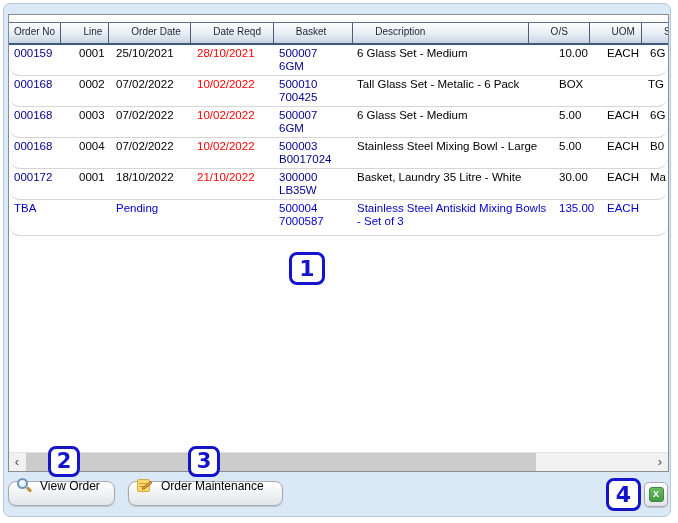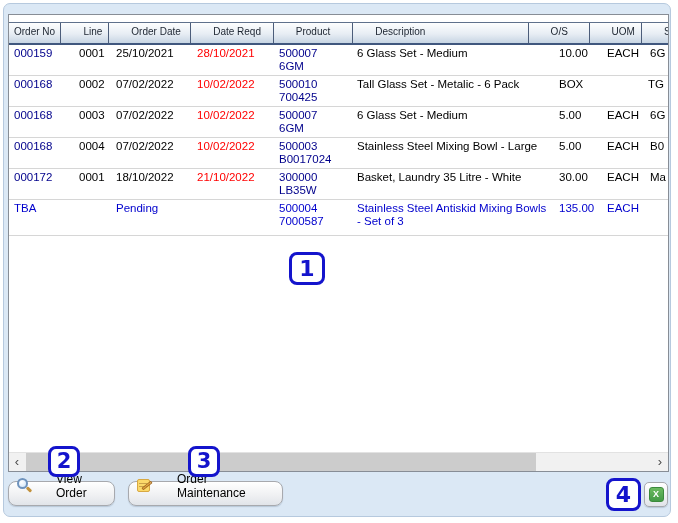--- a/index.html
+++ b/index.html
@@ -21,21 +21,21 @@
                  background:linear-gradient(#fdfefe, #e7edf4 55%, #c7d5e3);
                  border-top:1px solid #5f718c; border-bottom:2px solid #40577e;
                  color:#1c2430; font-size:10px;gap:17px; }
   .hcell { height:100%; padding:3px 4px 0 5px; border-right:1px solid #4c5d7a;
            white-space:nowrap; overflow:hidden; }
   .hcell:last-child { border-right:none; }
 
   
   .grid-rows { position:absolute; left:0; top:30px; width:100%; }
   .grid-row { display:flex; border-bottom:1px solid #d6d6d6; height:31px;
-              font-size:11.5px; color:#000; background:#fff; }
+              font-size:11.5px; color:#000; background:#fff;border-radius:11px; }
   .grid-row.tall { height:36px; }
   .cell { padding:2px 4px 0 5px; overflow:hidden; line-height:13px; }
 
   .c-orderno { width:65px; } .c-line { width:37px; } .c-odate { width:81px; }
   .c-reqd { width:82px; }    .c-prod { width:78px; } .c-desc { width:202px; }
   .c-os { width:48px; text-align:right; padding-right:24px; }
   .c-uom { width:43px; }     .c-su { flex:1; white-space:nowrap;text-align:right; }
 
   .navy { color:#00008B; }
   .red  { color:#FF0000; }
@@ -48,21 +48,21 @@
   .sb-arrow { position:absolute; top:0; width:16px; height:19px; color:#4a4a4a;
               font-size:13px; line-height:17px; text-align:center; background:#f1f1f1;
               cursor:default; }
   .sb-left { left:0; } .sb-right { right:0; }
   .sb-thumb { position:absolute; left:17px; top:0; width:510px; height:19px;
               background:#cccccc; }
 
   
   .btn { position:absolute; height:25px; border:1px solid #a7a9ae; border-radius:8px;
          background:linear-gradient(#ffffff, #f0f1f3 55%, #e1e4e9);
-         display:flex; align-items:center; gap:24px; padding:0 10px 16px 8px;
+         display:flex; align-items:center; gap:8px; padding:0 10px 16px 8px;
          font-size:12px; color:#000; box-shadow:0 1px 1px rgba(120,140,160,.35); }
   .btn-view { left:8px; top:481px; width:107px; }
   .btn-maint { left:128px; top:481px; width:155px; }
   .btn-excel { left:644px; top:482px; width:24px; height:25px; padding:0;
                justify-content:center; gap:0; border-radius:5px; }
 
   
   .ic-mag { position:relative; width:15px; height:15px; flex:0 0 auto; }
   .ic-mag .lens { position:absolute; left:0; top:0; width:11px; height:11px;
                   border:2px solid #6f93bd; border-radius:50%;
@@ -101,21 +101,21 @@
 <div id="stage">
   <div class="frame"></div>
 
   <div class="grid-box">
 
     <div class="grid-header">
       <div class="hcell c-orderno">Order No</div>
       <div class="hcell c-line">Line</div>
       <div class="hcell c-odate">Order Date</div>
       <div class="hcell c-reqd">Date Reqd</div>
-      <div class="hcell c-prod">Product</div>
+      <div class="hcell c-prod">Basket</div>
       <div class="hcell c-desc">Description</div>
       <div class="hcell c-os">O/S</div>
       <div class="hcell c-uom">UOM</div>
       <div class="hcell c-su">Su</div>
     </div>
 
     <div class="grid-rows">
 
       <div class="grid-row">
         <div class="cell c-orderno navy">000159</div>

